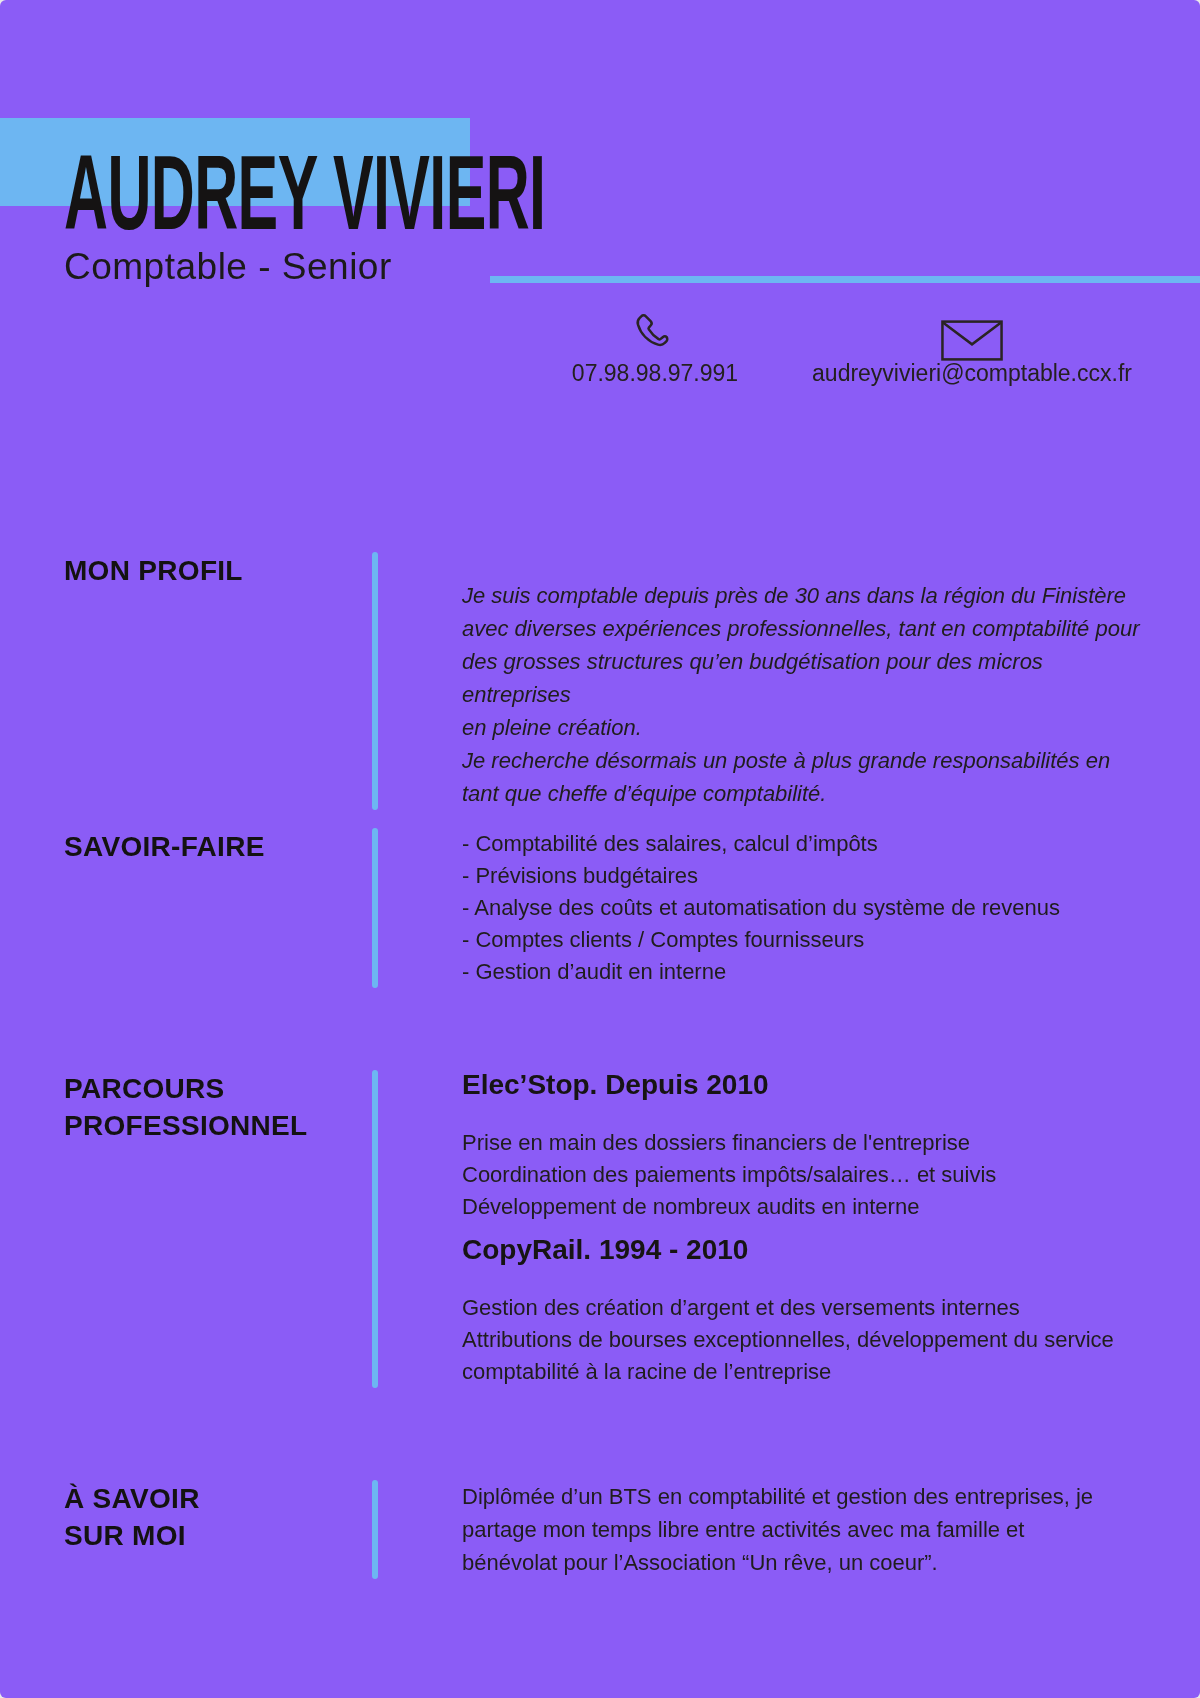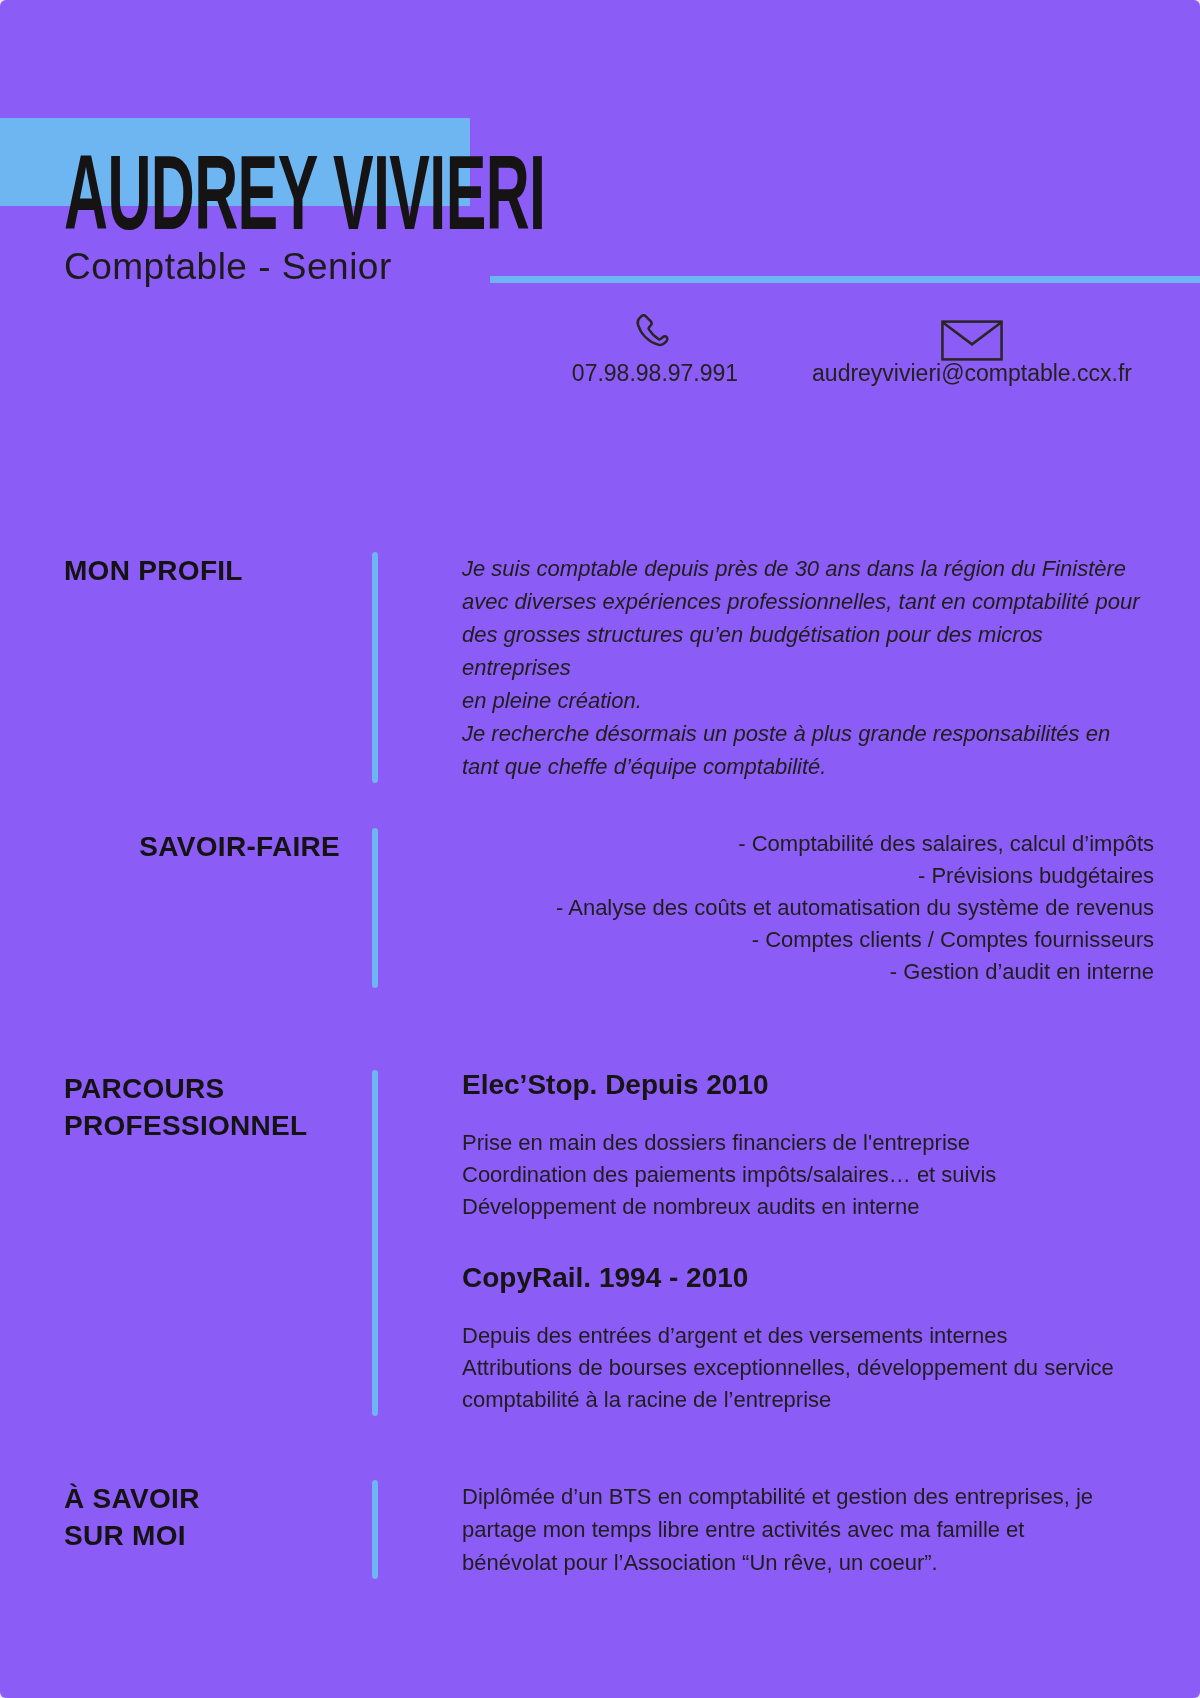--- a/index.html
+++ b/index.html
@@ -63,30 +63,30 @@
   .section-heading .hd{ max-width:282px; }
   .v-bar{
     flex:0 0 6px; width:6px;
     background:#6db6f2; border-radius:3px;
   }
   .section-content{
     margin-left:52px; width:700px;
     font-size:22px; color:#201d1d; line-height:33px;
   }
   .s-profil{ top:552px; }
-  .s-profil .section-content{ font-style:italic; }
-  .s-savoir{ top:828px;text-align:right; }
+  .s-profil .section-content{ font-style:italic;margin-top:27px; }
+  .s-savoir{ top:828px; }
   .s-savoir .section-content{ line-height:32px; }
   .s-parcours{ top:1070px; }
   .s-parcours .section-content{ line-height:32px; }
   .job-title{
     font-size:28px; font-weight:700; color:#171414;
     line-height:30px; margin-bottom:27px;
   }
-  .job + .job{ margin-top:40px; }
+  .job + .job{ margin-top:12px; }
   .s-asavoir{ top:1480px; }
   .s-asavoir .hd{ max-width:190px; }
 </style>
 </head>
 <body>
 
 <div class="page">
 
   <div class="accent-block"></div>
   <div class="name">AUDREY VIVIERI</div>
@@ -146,21 +146,21 @@
         <div class="job-title">Elec’Stop. Depuis 2010</div>
         <div>
             <div class="line">Prise en main des dossiers financiers de l'entreprise</div>
             <div class="line">Coordination des paiements impôts/salaires… et suivis</div>
             <div class="line">Développement de nombreux audits en interne</div>
           </div>
       </div>
       <div class="job">
         <div class="job-title">CopyRail. 1994 - 2010</div>
         <div>
-            <div class="line">Depuis des entrées d’argent et des versements internes</div>
+            <div class="line">Gestion des création d’argent et des versements internes</div>
             <div class="line">Attributions de bourses exceptionnelles, développement du service</div>
             <div class="line">comptabilité à la racine de l’entreprise</div>
           </div>
       </div>
     </div>
   </div>
 
   <div class="section s-asavoir">
     <div class="section-heading">
       <div class="hd">À SAVOIR SUR MOI</div>

